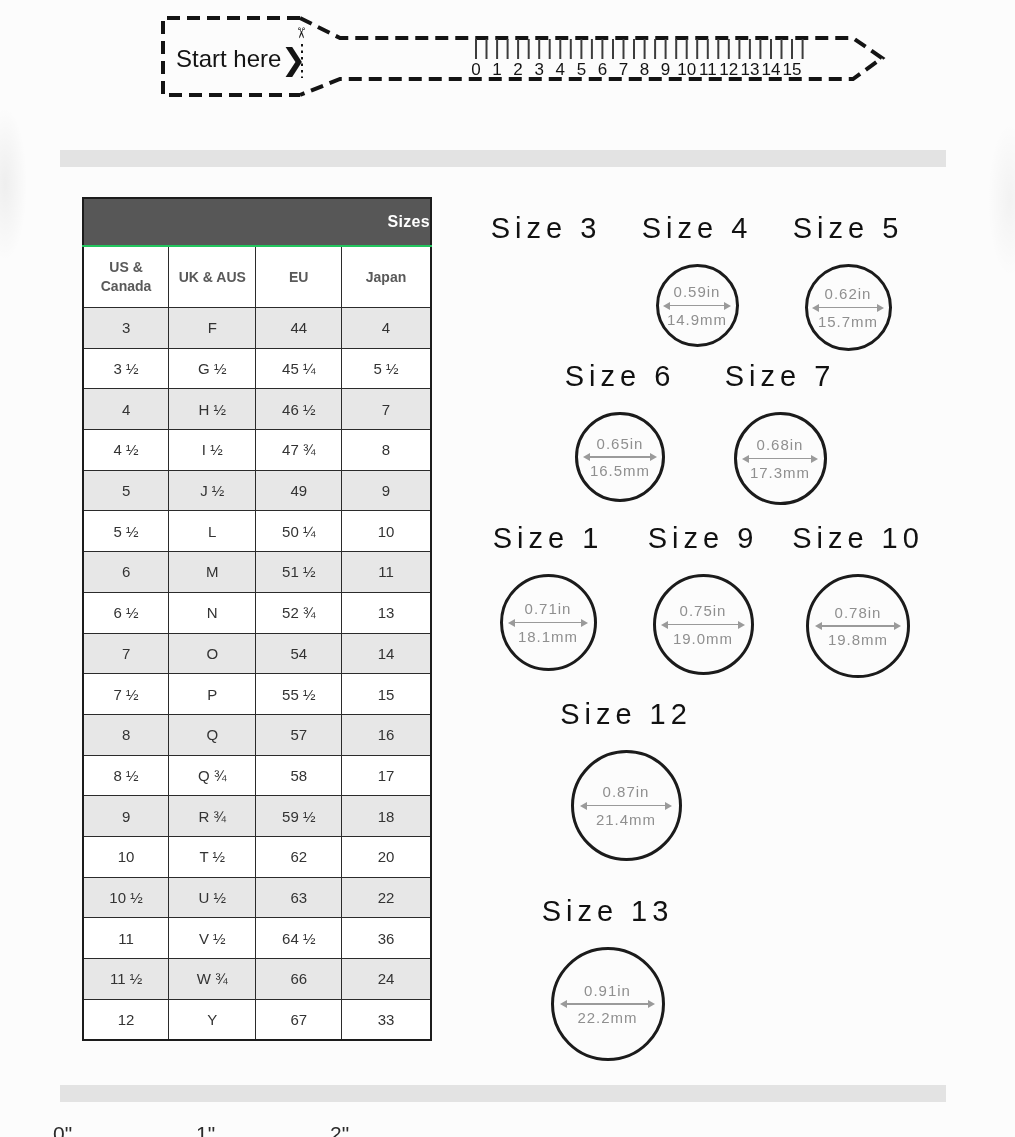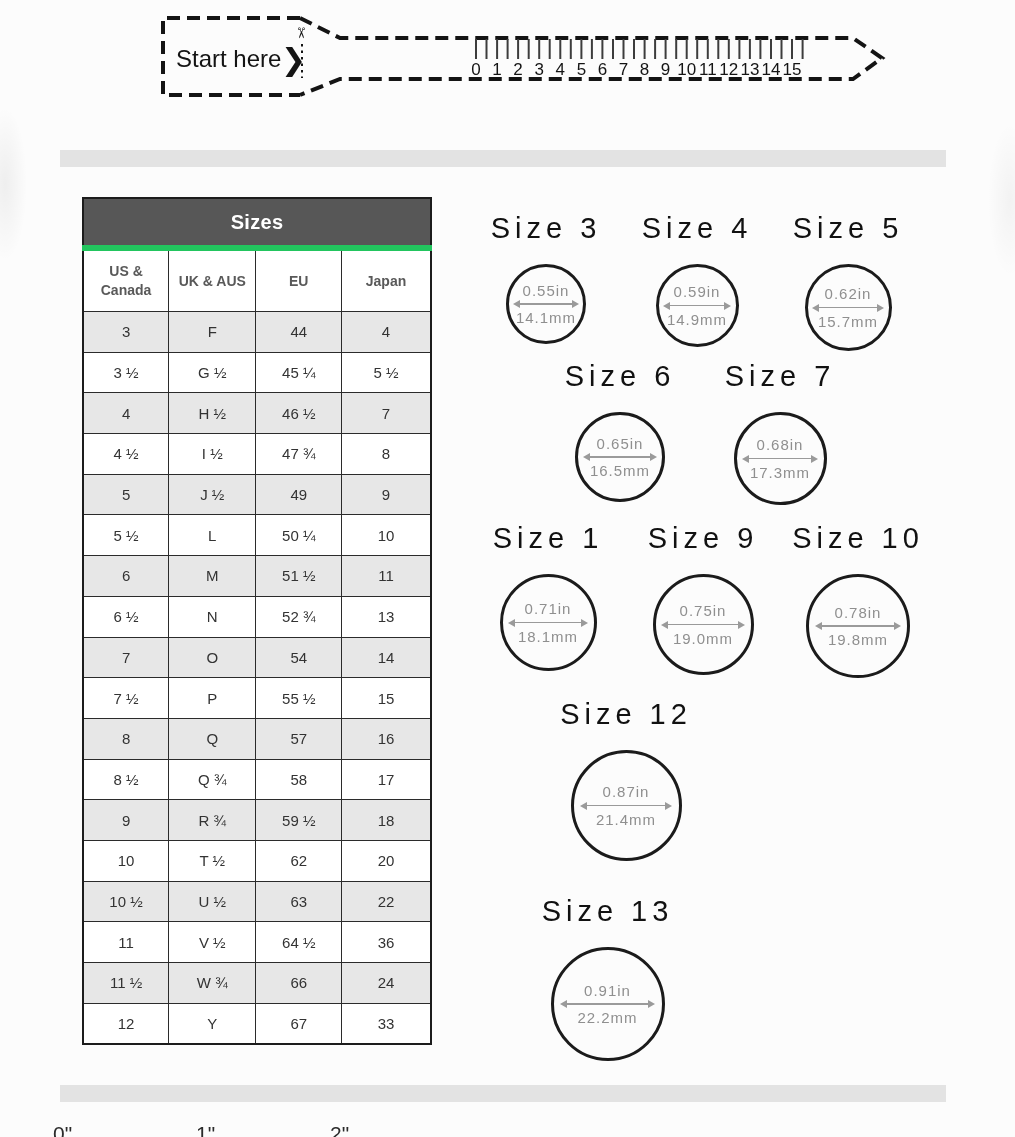--- a/index.html
+++ b/index.html
@@ -39,22 +39,23 @@
     position:absolute;left:82px;top:197px;width:350px;
     border-collapse:collapse;table-layout:fixed;
     font-family:"Liberation Sans",sans-serif;
   }
   .size-table th,.size-table td{
     border:1px solid #2b2b2b;text-align:center;vertical-align:middle;padding:0;
   }
   .size-table{border:2px solid #1c1c1c;}
   .size-table .title-row th{
     background:var(--table-header-bg);color:var(--table-header-text);
-    height:46px;font-size:20px;font-weight:bold;letter-spacing:.3px;
-    border-bottom:6px solid #22c55e;
+    height:46px;font-size:16px;font-weight:bold;letter-spacing:.3px;
+    border-bottom:2px solid #22c55e;
+    text-align:right;
   }
   .size-table .colhead-row th{
     height:60px;font-size:14px;font-weight:bold;color:var(--column-header-text);
     line-height:1.35;background:#fff;padding:0 6px;
   }
   .size-table tbody td{
     height:39.7px;font-size:15px;color:var(--cell-text);background:#fff;
   }
   .size-table tbody tr:nth-child(odd) td{background:var(--row-stripe);}
 
@@ -294,29 +295,20 @@
           <td>67</td>
           <td>33</td>
         </tr>
       </tbody>
   </table>
 
   <div class="circles-panel">
       <div class="c-row row-1">
         <div class="ring-item">
           <div class="ring-label">Size 3</div>
-          <div class="ring-circle" style="width: 80px; height: 80px;">
-            <div class="in">0.55in</div>
-            <div class="d-arrow">
-              <span class="ah l"></span>
-              <span class="shaft"></span>
-              <span class="ah r"></span>
-            </div>
-            <div class="mm">14.1mm</div>
-          </div>
         </div>
         <div class="ring-item">
           <div class="ring-label">Size 4</div>
           <div class="ring-circle" style="width: 83px; height: 83px;">
             <div class="in">0.59in</div>
             <div class="d-arrow">
               <span class="ah l"></span>
               <span class="shaft"></span>
               <span class="ah r"></span>
             </div>

